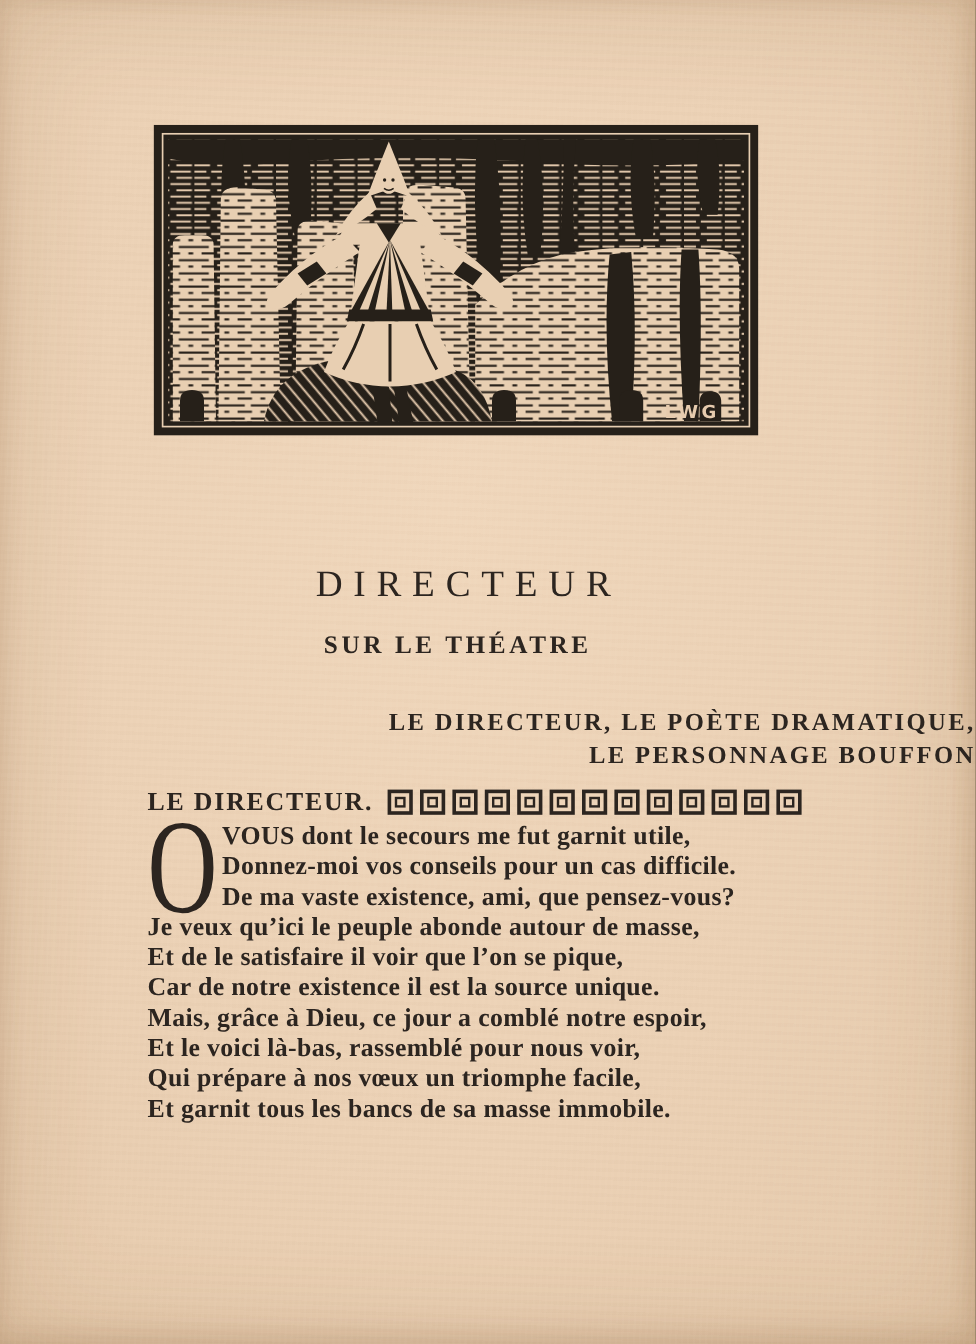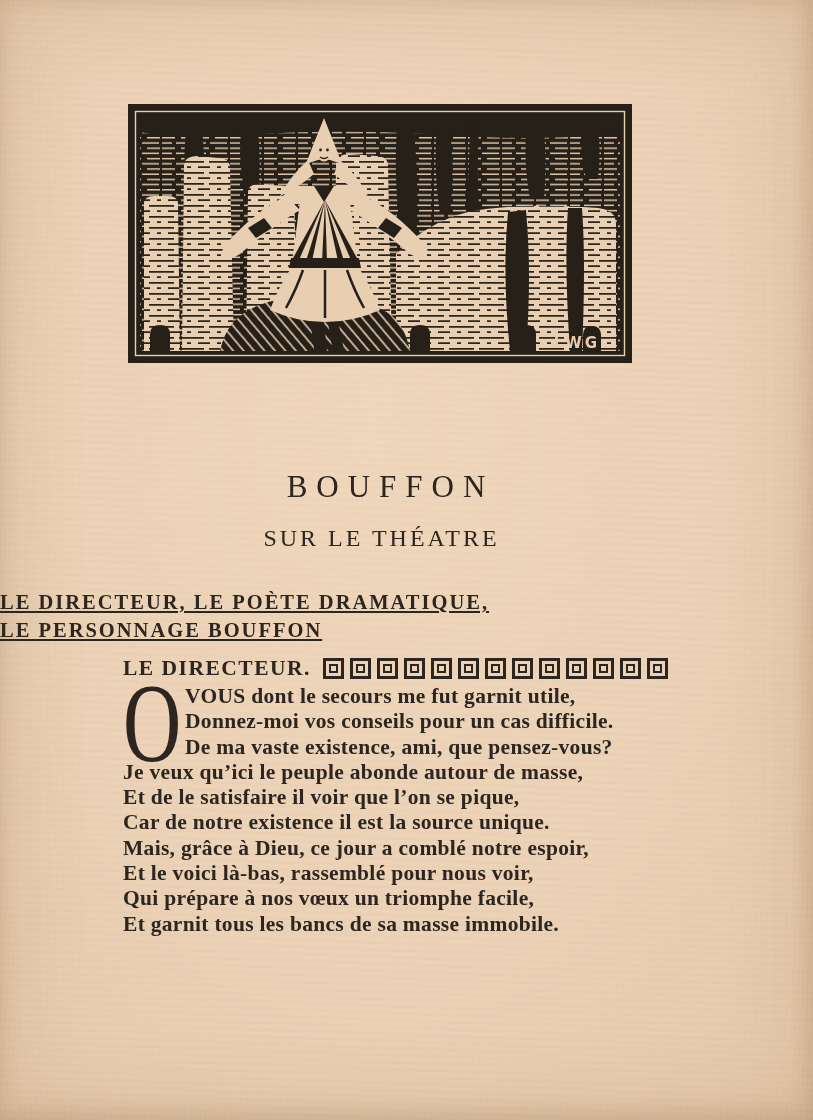--- a/index.html
+++ b/index.html
@@ -13,23 +13,23 @@
   .texture{position:absolute;inset:0;pointer-events:none;opacity:.5;
     background:
       repeating-linear-gradient(93deg, rgba(255,246,230,.05) 0 2px, rgba(0,0,0,0) 2px 5px),
       repeating-linear-gradient(2deg, rgba(120,80,40,.03) 0 3px, rgba(0,0,0,0) 3px 7px);
   }
   .woodcut{position:absolute;left:128px;top:104px;width:416px;height:259px;margin:0;}
   .woodcut svg{display:block;width:504px;height:259px;}
   .title{position:absolute;top:469px;left:0;width:772px;margin:0;text-align:center;
     font-size:31px;font-weight:normal;letter-spacing:9px;text-indent:9px;}
   .subtitle{position:absolute;top:525px;left:0;width:760px;margin:0;text-align:center;
-    font-size:24px;font-weight:normal;letter-spacing:3px;text-indent:3px;}
-  .characters{position:absolute;top:588px;left:0;width:813px;text-align:left;
-    font-size:20.5px;font-weight:bold;letter-spacing:2px;line-height:28px;text-decoration:underline;}
+    font-size:21px;font-weight:bold;letter-spacing:3px;text-indent:3px;}
+  .characters{position:absolute;top:588px;left:0;width:813px;text-align:right;
+    font-size:20.5px;font-weight:bold;letter-spacing:2px;line-height:28px;}
   .speaker-row{position:absolute;top:656px;left:123px;display:flex;align-items:center;}
   .speaker{font-size:21.5px;font-weight:bold;letter-spacing:1.5px;white-space:nowrap;}
   .ornaments{display:flex;gap:6px;margin-left:12px;align-items:center;}
   .orn{width:21px;height:21px;box-sizing:border-box;border:3.2px solid #2c2520;
     display:flex;align-items:center;justify-content:center;flex:0 0 auto;}
   .orn-inner{width:9.5px;height:9.5px;box-sizing:border-box;border:2.9px solid #2c2520;}
   .poem{position:absolute;left:123px;top:684px;width:590px;
     font-size:21.5px;line-height:25.3px;font-weight:bold;letter-spacing:.3px;}
   .pline{white-space:nowrap;}
   .indent .pline{padding-left:62px;}
@@ -126,21 +126,21 @@
           <path d="M219,166 Q226,186 236,204"></path>
         </g>
       </g>
 
       <text x="472" y="244" text-anchor="end" font-size="15" letter-spacing="3" fill="#e6cbae" style="font-family:'DejaVu Sans',sans-serif;font-weight:bold">LWG</text>
 
       <rect x="7.5" y="7.5" width="489" height="244" fill="none" stroke="#e8cfb2" stroke-width="1.4"></rect>
     </svg>
   </figure>
 
-  <h1 class="title">BOUFFON</h1>
+  <h1 class="title">DIRECTEUR</h1>
   <h2 class="subtitle">SUR LE THÉATRE</h2>
 
   <div class="characters">
     <div>LE DIRECTEUR, LE POÈTE DRAMATIQUE,</div>
     <div>LE PERSONNAGE BOUFFON</div>
   </div>
 
   <div class="speaker-row">
     <span class="speaker">LE DIRECTEUR.</span>
     <span class="ornaments">

